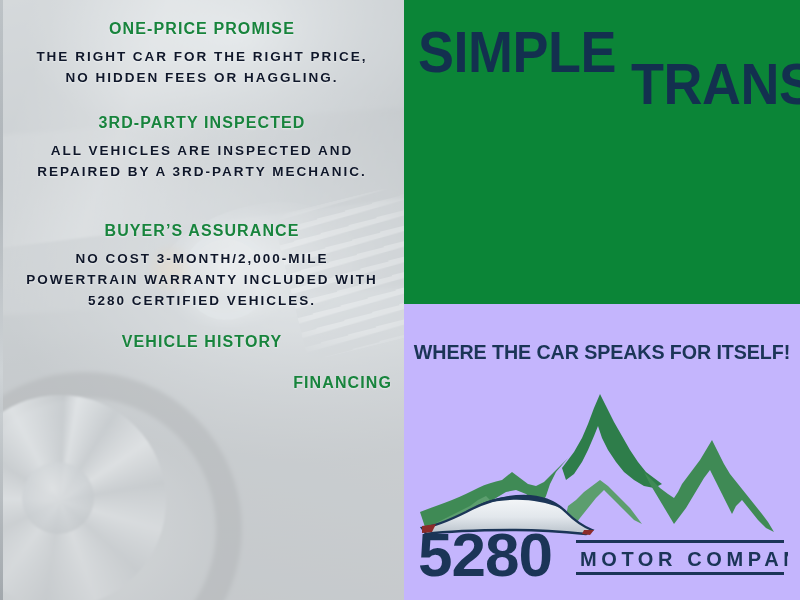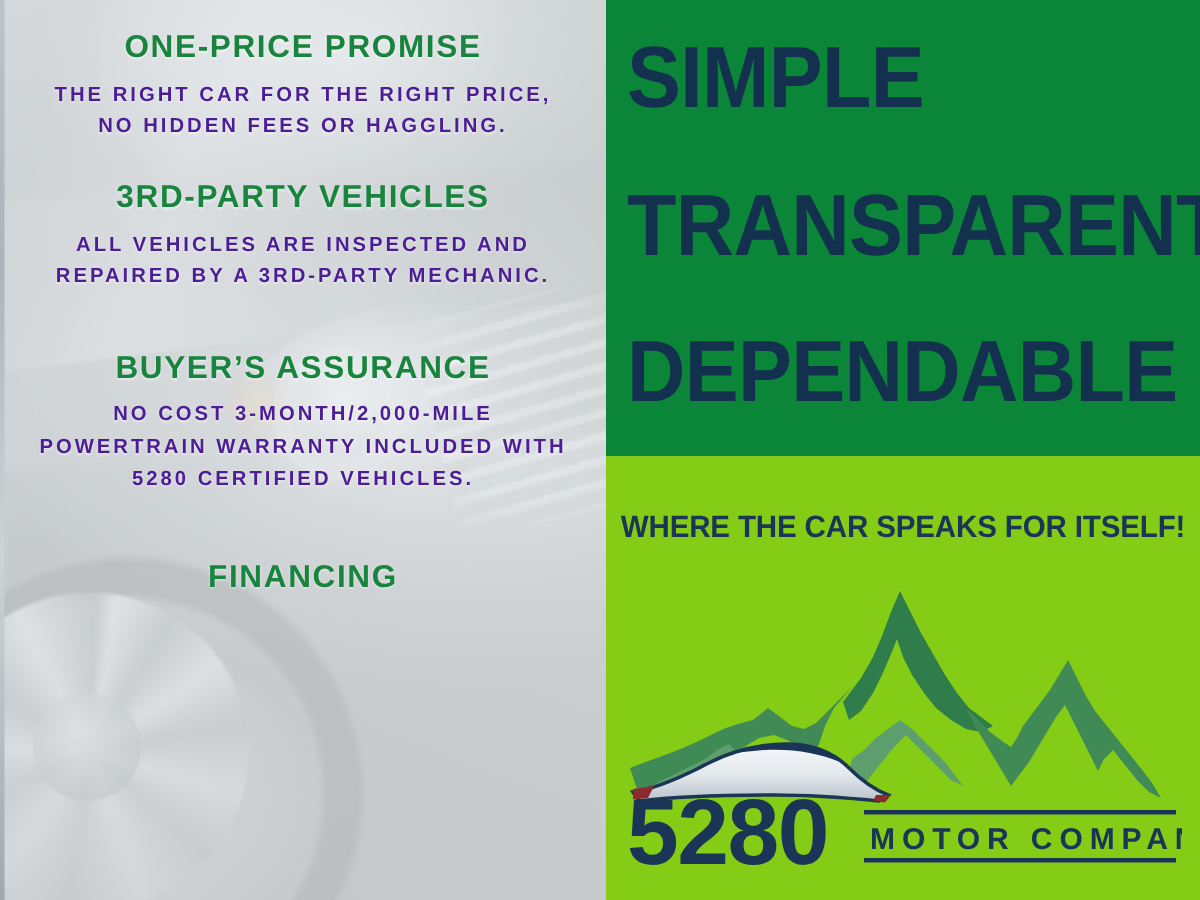--- a/index.html
+++ b/index.html
@@ -168,28 +168,28 @@
     align-items: center;
   }
 
   .feature {
     width: 100%;
     text-align: center;
   }
   .feature-title {
     color: #18843d;
     font-weight: 700;
-    font-size: 21px;
+    font-size: 16px;
     letter-spacing: 1.1px;
     line-height: 1.18;
     margin: 0;
     text-shadow: 0 1px 2px rgba(255,255,255,0.55);
   }
   .feature-body {
-    color: #4c1d95;
+    color: #0f172a;
     font-weight: 700;
     font-size: 13.5px;
     letter-spacing: 2.0px;
     line-height: 1.56;
     margin: 7px 0 0 0;
     text-shadow: 0 1px 2px rgba(255,255,255,0.55);
   }
 
   
   .green-panel {
@@ -202,21 +202,21 @@
     overflow: hidden;
   }
   .green-lines {
     position: absolute;
     left: 0; top: 0;
     width: 100%;
     height: 100%;
     padding: 14px 0 0 14px;
     box-sizing: border-box;
     display: flex;
-    flex-direction: column;
+    flex-direction: row;
     justify-content: flex-start;
   }
   .green-line {
     color: #13304f;
     font-family: "Liberation Sans Narrow", "Liberation Sans", sans-serif;
     font-weight: 700;
     font-size: 58px;
     line-height: 0.98;
     letter-spacing: -0.5px;
     transform: scaleX(0.93);
@@ -228,21 +228,21 @@
   .green-line.l2 { margin-top: 42px; font-size: 58px; }
   .green-line.l3 { margin-top: 40px; font-size: 58px; }
 
   
   .logo-panel {
     position: absolute;
     left: 404px;
     top: 304px;
     width: 396px;
     height: 296px;
-    background: #84cc16;
+    background: #c4b5fd;
     overflow: hidden;
   }
   .tagline {
     position: absolute;
     left: 0;
     top: 36px;
     width: 100%;
     text-align: center;
     color: #1b3557;
     font-family: "Liberation Sans Narrow", "Liberation Sans", sans-serif;
@@ -292,33 +292,34 @@
     <div class="edge-strip-left"></div>
 
     <div class="left-content">
 
       <div class="feature" style="margin-top:20px;">
         <p class="feature-title">ONE-PRICE PROMISE</p>
         <p class="feature-body" style="padding:0 10px;">THE RIGHT CAR FOR THE RIGHT PRICE, NO HIDDEN FEES OR HAGGLING.</p>
       </div>
 
       <div class="feature" style="margin-top:26px;">
-        <p class="feature-title">3RD-PARTY VEHICLES</p>
+        <p class="feature-title">3RD-PARTY INSPECTED</p>
         <p class="feature-body" style="padding:0 18px;">ALL VEHICLES ARE INSPECTED AND REPAIRED BY A 3RD-PARTY MECHANIC.</p>
       </div>
 
       <div class="feature" style="margin-top:40px;">
         <p class="feature-title">BUYER’S ASSURANCE</p>
         <p class="feature-body" style="padding:0 8px;">NO COST 3-MONTH/2,000-MILE POWERTRAIN WARRANTY INCLUDED WITH 5280 CERTIFIED VEHICLES.</p>
       </div>
 
       <div class="feature" style="margin-top:22px;">
+        <p class="feature-title">VEHICLE HISTORY</p>
       </div>
 
-      <div class="feature" style="margin-top:22px;">
+      <div class="feature" style="margin-top:22px;text-align:right;">
         <p class="feature-title">FINANCING</p>
       </div>
 
     </div>
   </div>
 
   <div class="green-panel">
     <div class="green-lines">
       <div class="green-line l1">SIMPLE</div>
       <div class="green-line l2">TRANSPARENT</div>

